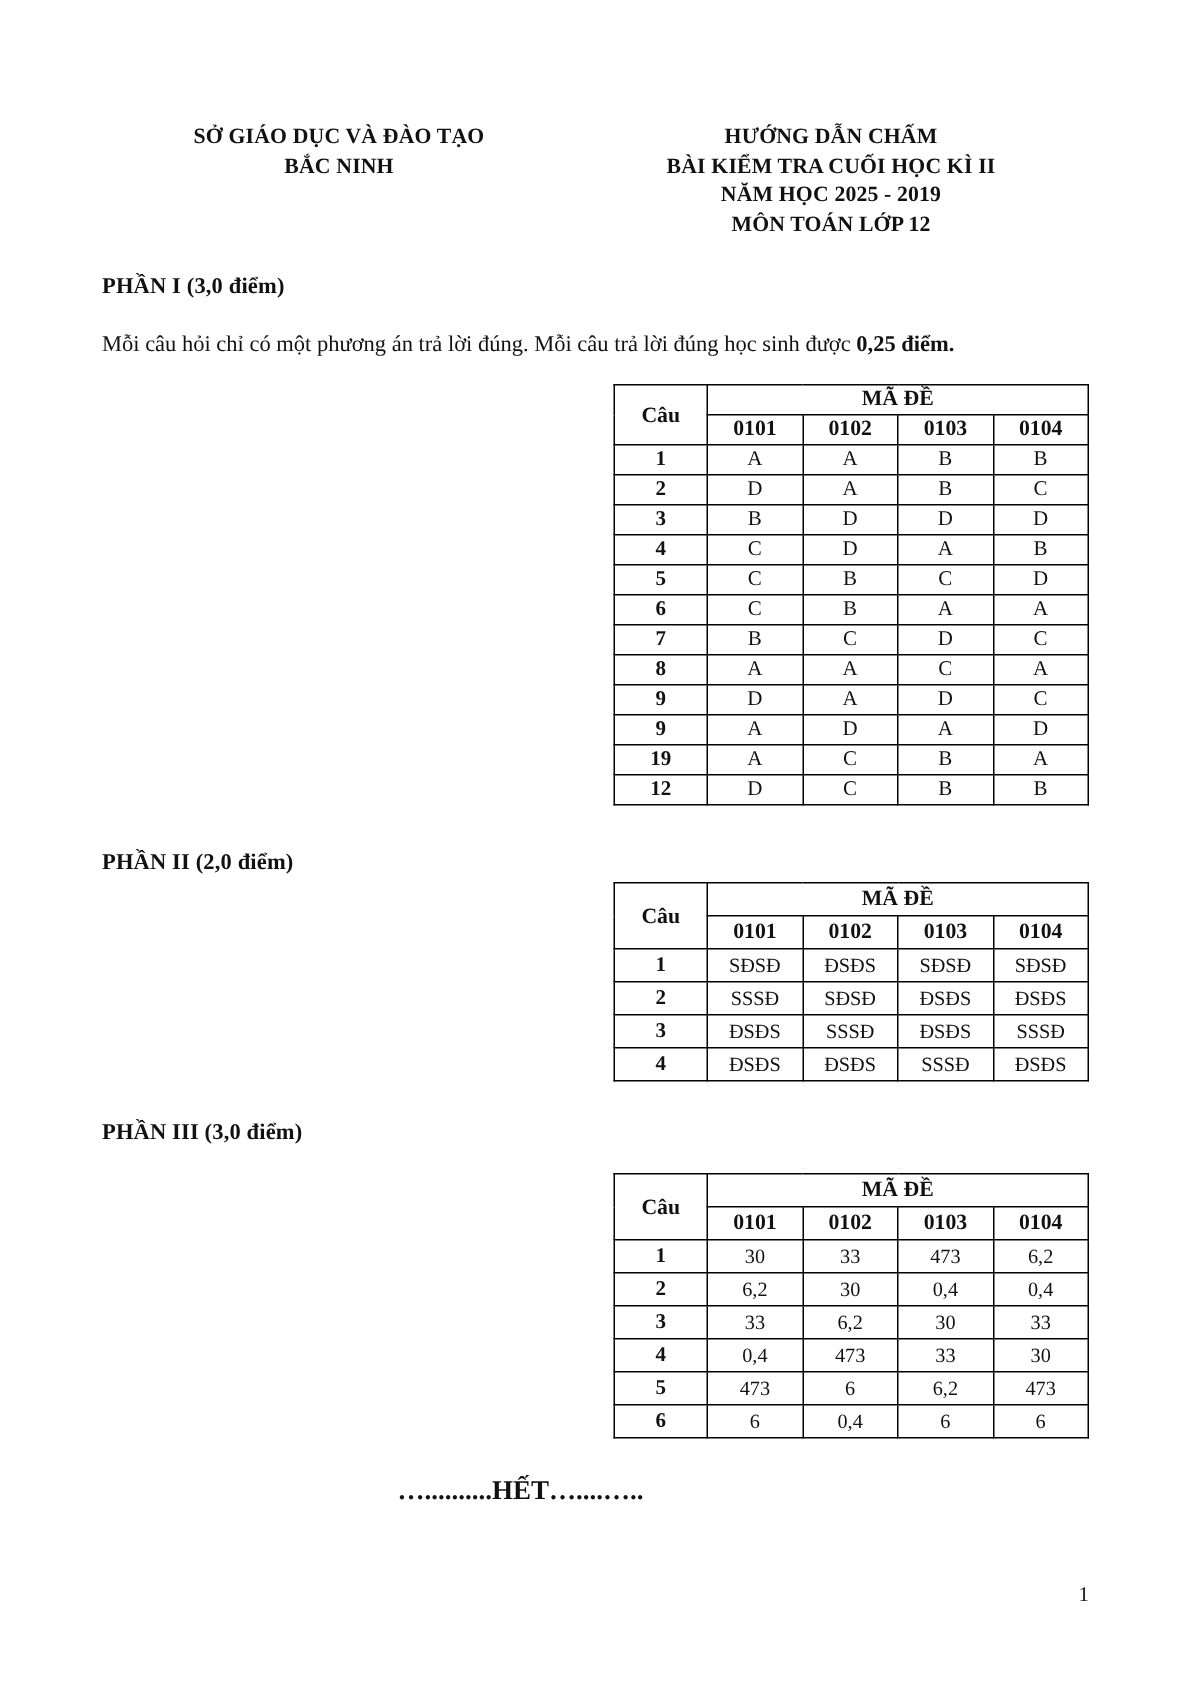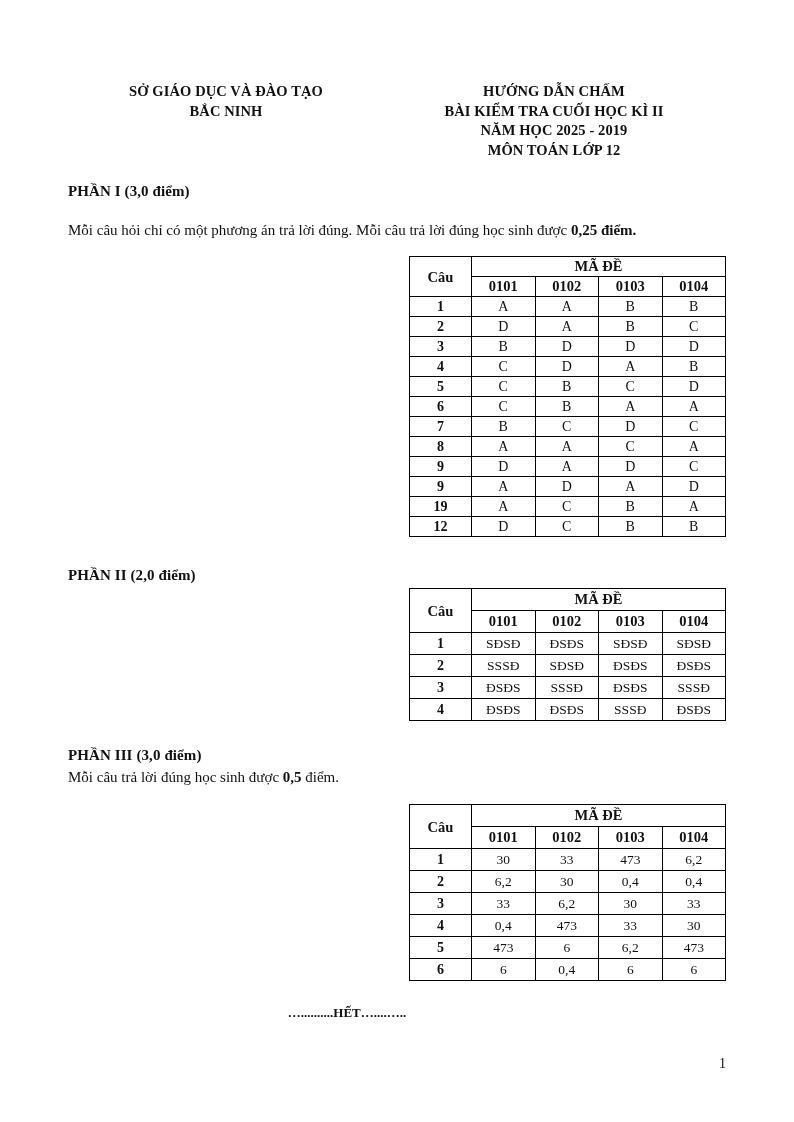--- a/index.html
+++ b/index.html
@@ -131,21 +131,21 @@
   #table3 .ans-table th.cau-head {
     height: 42px;
     line-height: 42px;
   }
 
   
   .end-mark {
     margin-top: 24px;
     text-align: center;
     font-weight: bold;
-    font-size: 13px;
+    font-size: 18px;
     padding-right: 100px;
   }
   .page-number {
     position: absolute;
     right: 68px;
     bottom: 50px;
     font-size: 14px;
   }
 </style>
 </head>
@@ -332,21 +332,20 @@
               <td class="val">SSSĐ</td>
               <td class="val">ĐSĐS</td>
             </tr>
           </tbody>
       </table>
     </div>
   </div>
 
   <div class="section" id="part3">
     <p class="section-title">PHẦN III (3,0 điểm)</p>
-    <p class="section-note"><span>Mỗi câu trả lời đúng học sinh được </span><b>0,5</b><span> điểm.</span></p>
     <div class="table-wrap" id="table3">
       <table class="ans-table">
         <colgroup>
           <col class="c-cau">
             <col class="c-code">
             <col class="c-code">
             <col class="c-code">
             <col class="c-code">
         </colgroup>
         <thead>

